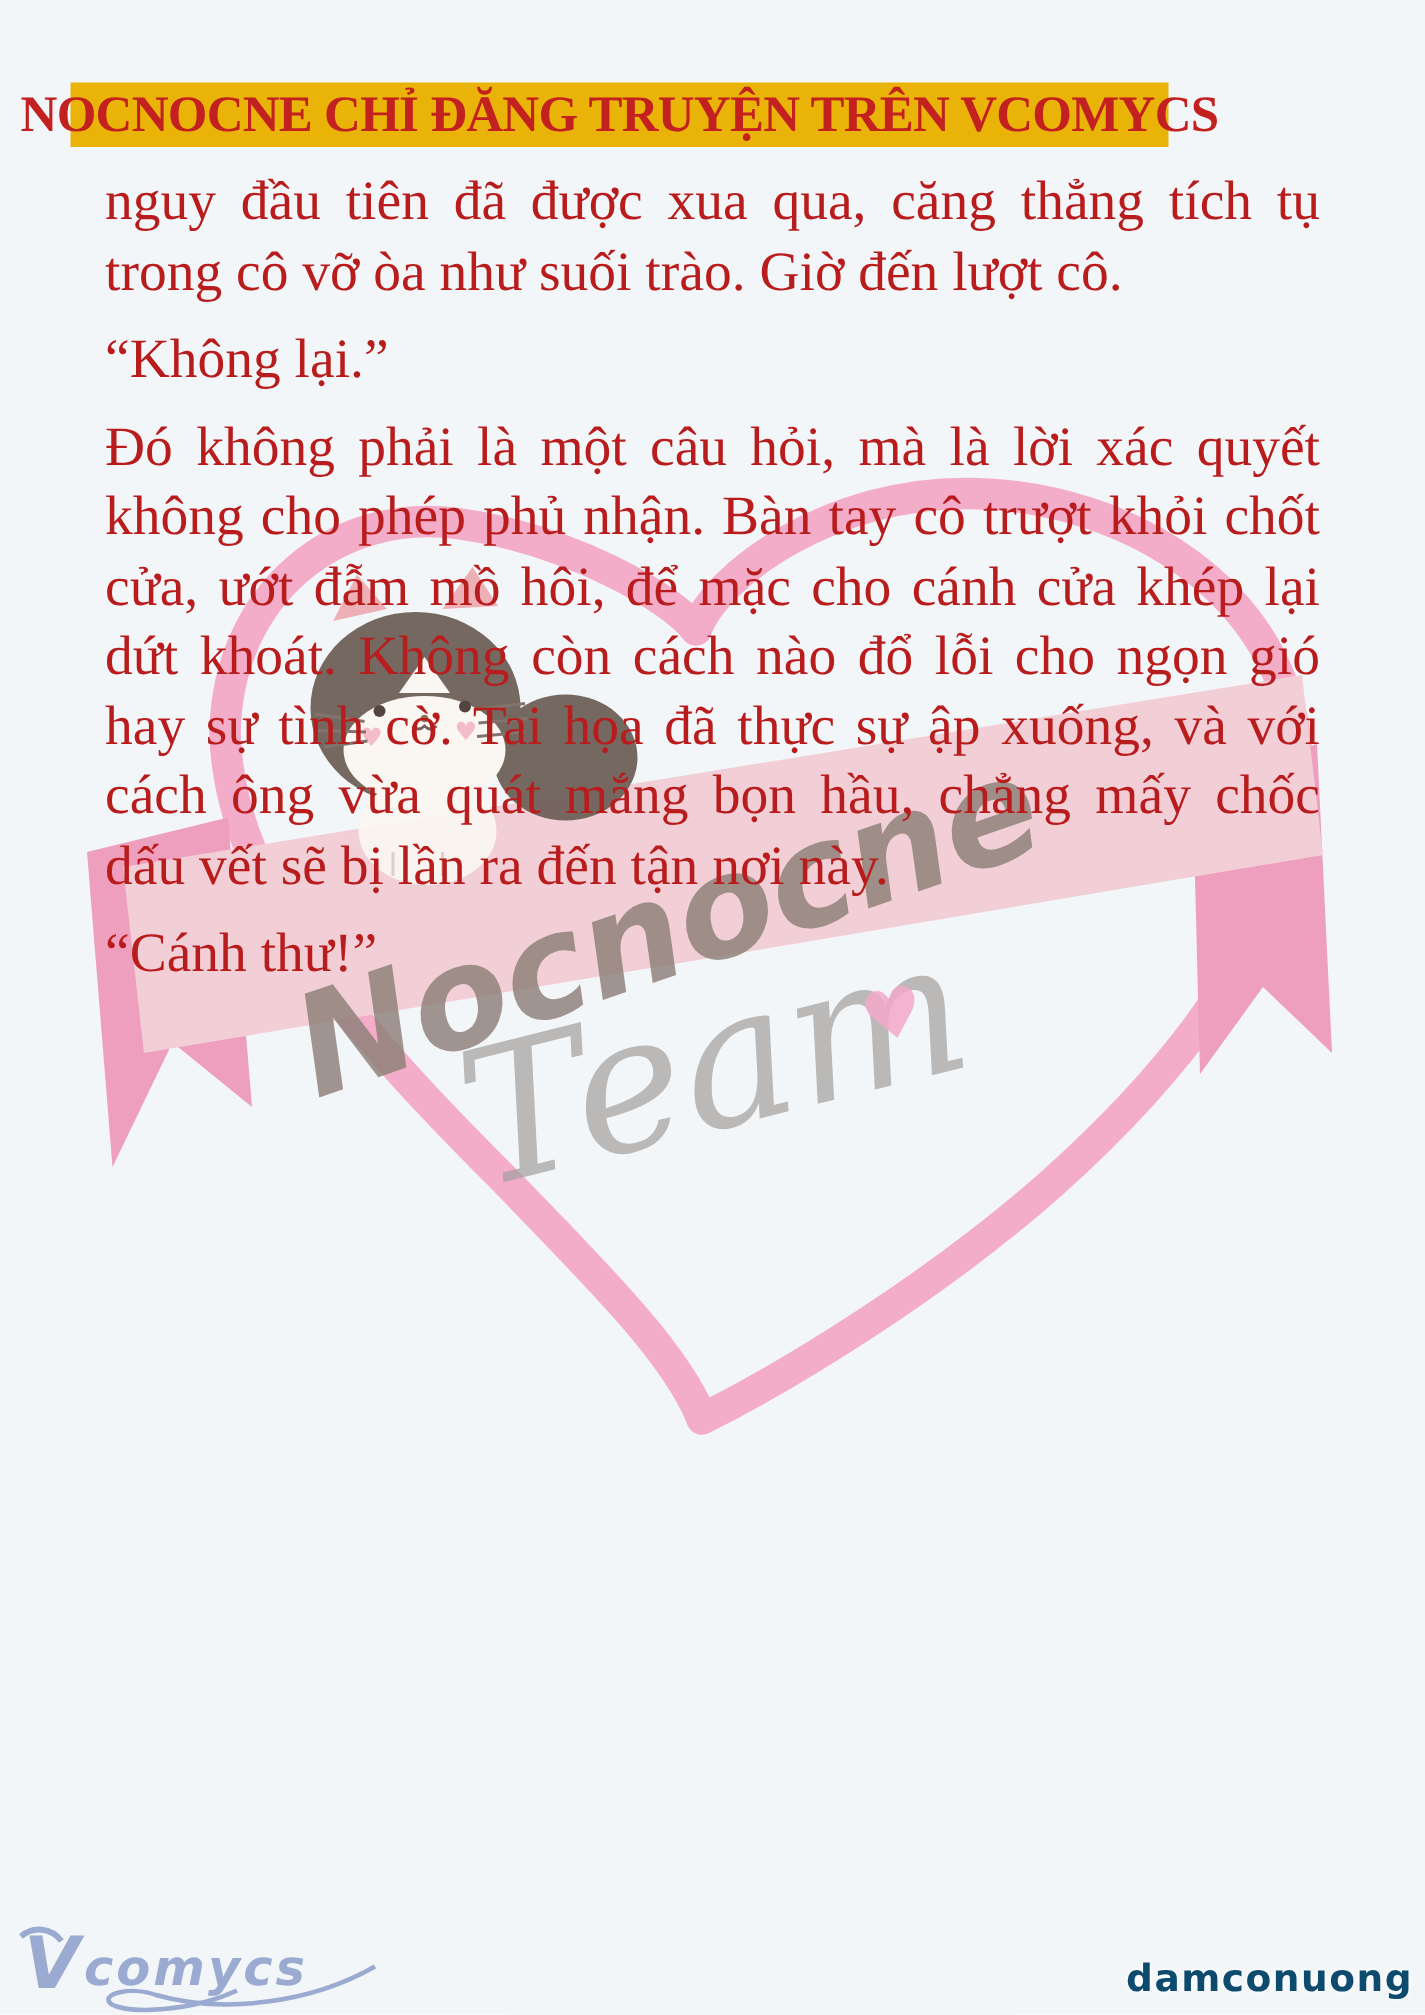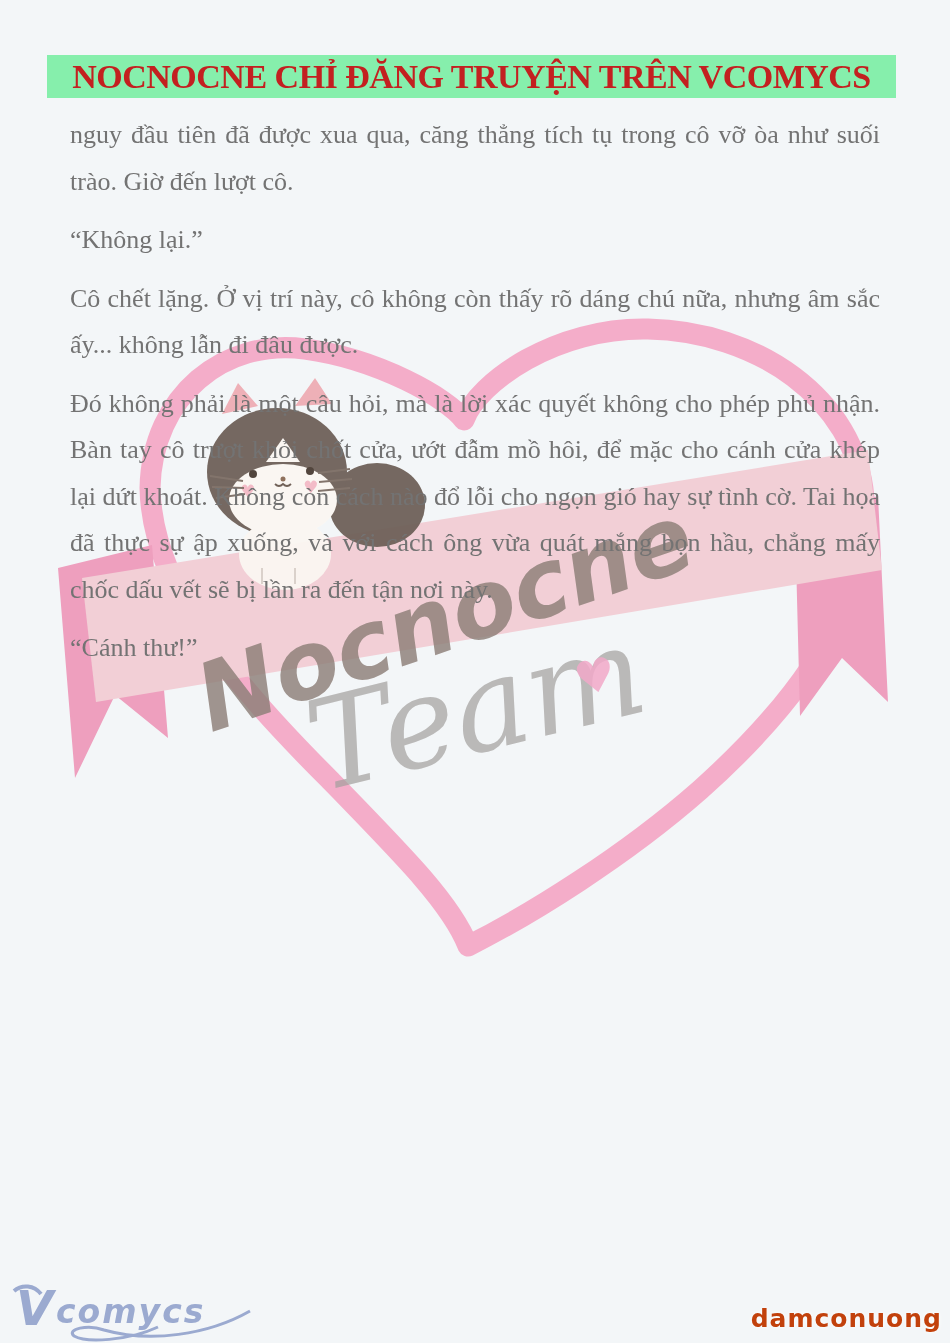--- a/index.html
+++ b/index.html
@@ -3,39 +3,39 @@
 <meta charset="utf-8">
 <style>
   html,body { margin:0; padding:0; }
   .page {
     position:relative; width:950px; height:1343px;
     background:#f3f6f8; overflow:hidden;
     font-family:"Liberation Serif","DejaVu Serif",serif;
   }
   .watermark { position:absolute; left:0; top:0; z-index:1; }
   .header-banner {
-    position:absolute; left:47px; top:55px; width:849px; height:43px;
-    background:#86efac; z-index:3;
+    position:absolute; left:47px; top:55px; width:732px; height:43px;
+    background:#eab308; z-index:3;
     display:flex; align-items:center; justify-content:center;
   }
   .header-banner span {
     font-weight:bold; font-size:34px; color:#c32020;
     letter-spacing:-0.5px; white-space:nowrap;
   }
   .story {
     position:absolute; left:70px; top:112px; width:810px; z-index:3;
-    font-size:26px; line-height:46.5px; color:#737373; text-align:justify;
+    font-size:37px; line-height:46.5px; color:#b91c1c; text-align:justify;
   }
   .story p { margin:0 0 12px 0; }
   .vcomycs-logo { position:absolute; left:8px; bottom:0; z-index:3; }
   .credit {
     position:absolute; right:8px; bottom:10px; z-index:3;
     font-family:"DejaVu Sans","Liberation Sans",sans-serif;
     font-weight:bold; font-size:25px; letter-spacing:1px;
-    color:#c2410c; text-shadow:0 0 4px #ffffff;
+    color:#0c4a6e; text-shadow:0 0 4px #ffffff;
   }
 </style>
 </head>
 <body>
 
 <div class="page">
 
   <svg class="watermark" width="950" height="1343" viewBox="0 0 950 1343">
 
     <path d="M 150 488
@@ -83,21 +83,20 @@
     </g>
   </svg>
 
   <div class="header-banner">
     <span>NOCNOCNE CHỈ ĐĂNG TRUYỆN TRÊN VCOMYCS</span>
   </div>
 
   <div class="story">
     <p>nguy đầu tiên đã được xua qua, căng thẳng tích tụ trong cô vỡ òa như suối trào. Giờ đến lượt cô.</p>
     <p>“Không lại.”</p>
-    <p>Cô chết lặng. Ở vị trí này, cô không còn thấy rõ dáng chú nữa, nhưng âm sắc ấy... không lẫn đi đâu được.</p>
     <p>Đó không phải là một câu hỏi, mà là lời xác quyết không cho phép phủ nhận. Bàn tay cô trượt khỏi chốt cửa, ướt đẫm mồ hôi, để mặc cho cánh cửa khép lại dứt khoát. Không còn cách nào đổ lỗi cho ngọn gió hay sự tình cờ. Tai họa đã thực sự ập xuống, và với cách ông vừa quát mắng bọn hầu, chẳng mấy chốc dấu vết sẽ bị lần ra đến tận nơi này.</p>
     <p>“Cánh thư!”</p>
   </div>
 
   <svg class="vcomycs-logo" width="270" height="64" viewBox="0 0 270 64">
     <g opacity="0.88">
       <text x="8" y="46" font-family="DejaVu Sans, sans-serif" font-weight="bold" font-style="italic" font-size="48" fill="#8fa0cb">V</text>
       <path d="M6,12 C14,5 26,6 33,15" stroke="#8fa0cb" stroke-width="4" fill="none"></path>
       <text x="48" y="44" font-family="DejaVu Sans, sans-serif" font-weight="bold" font-style="italic" font-size="33" letter-spacing="2" fill="#8fa0cb">comycs</text>
       <path d="M150,48 C120,62 78,64 66,57 C58,50 80,45 96,51 C142,64 200,56 242,32" stroke="#8fa0cb" stroke-width="3" fill="none"></path>

